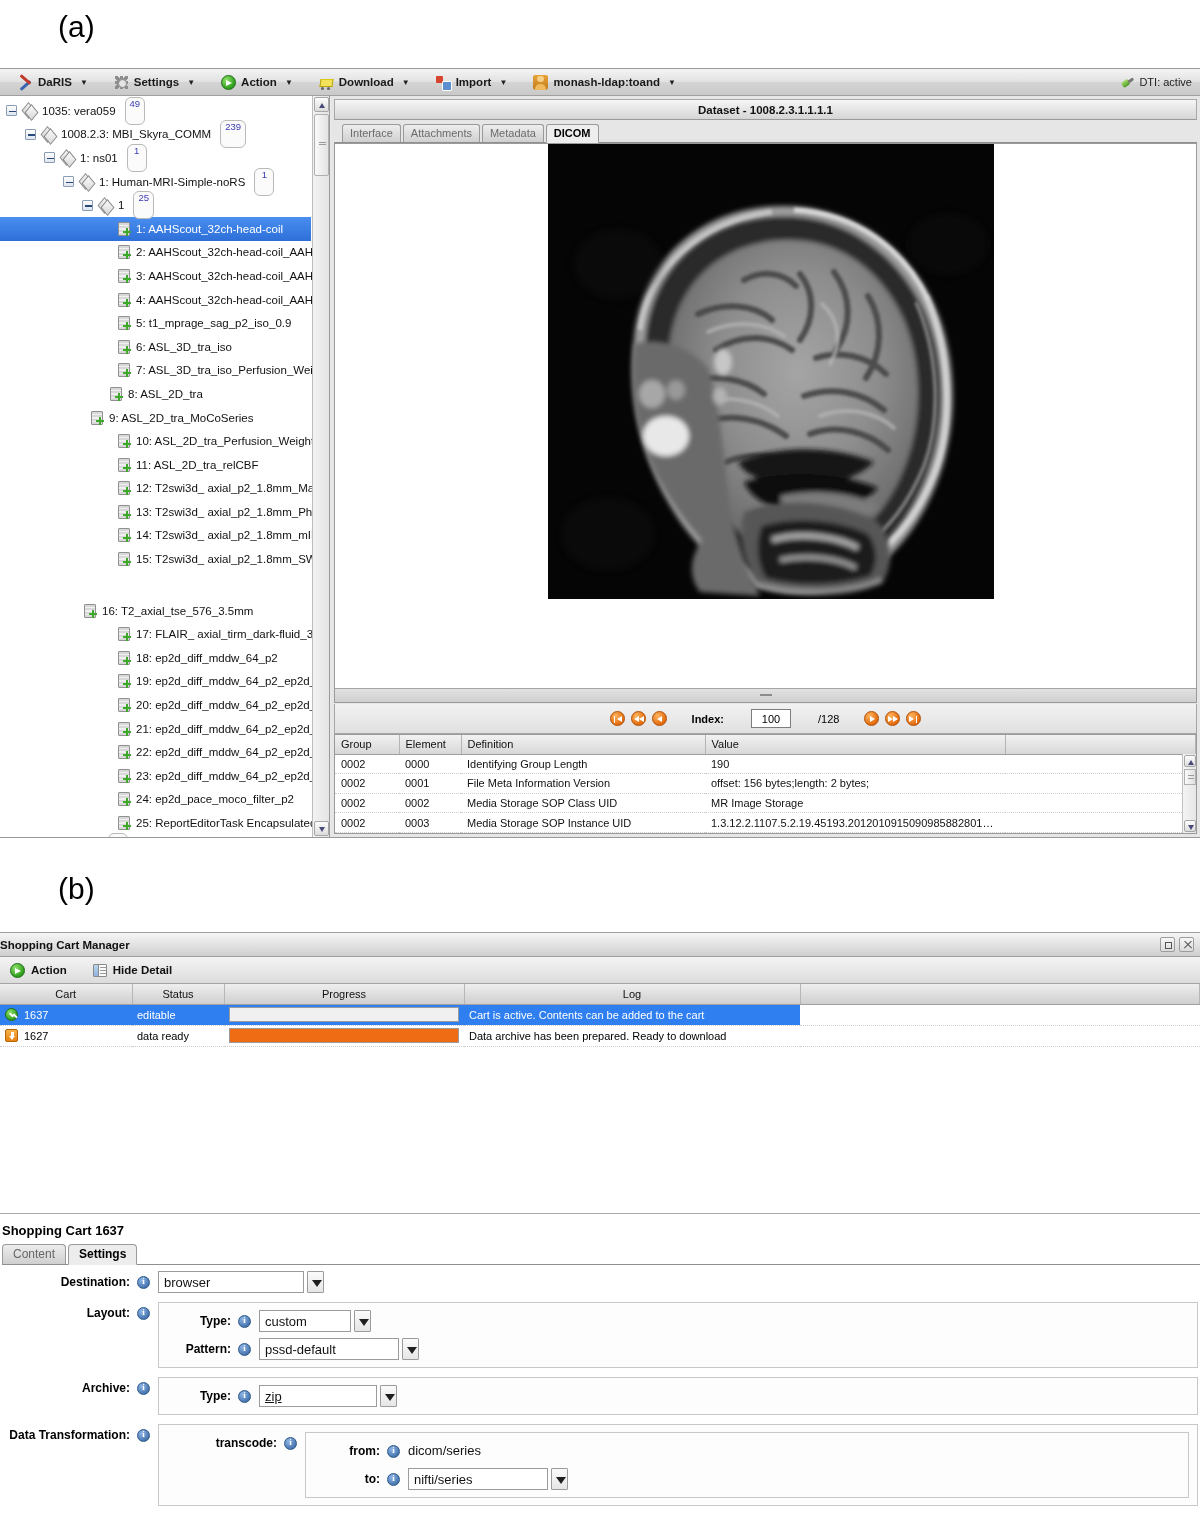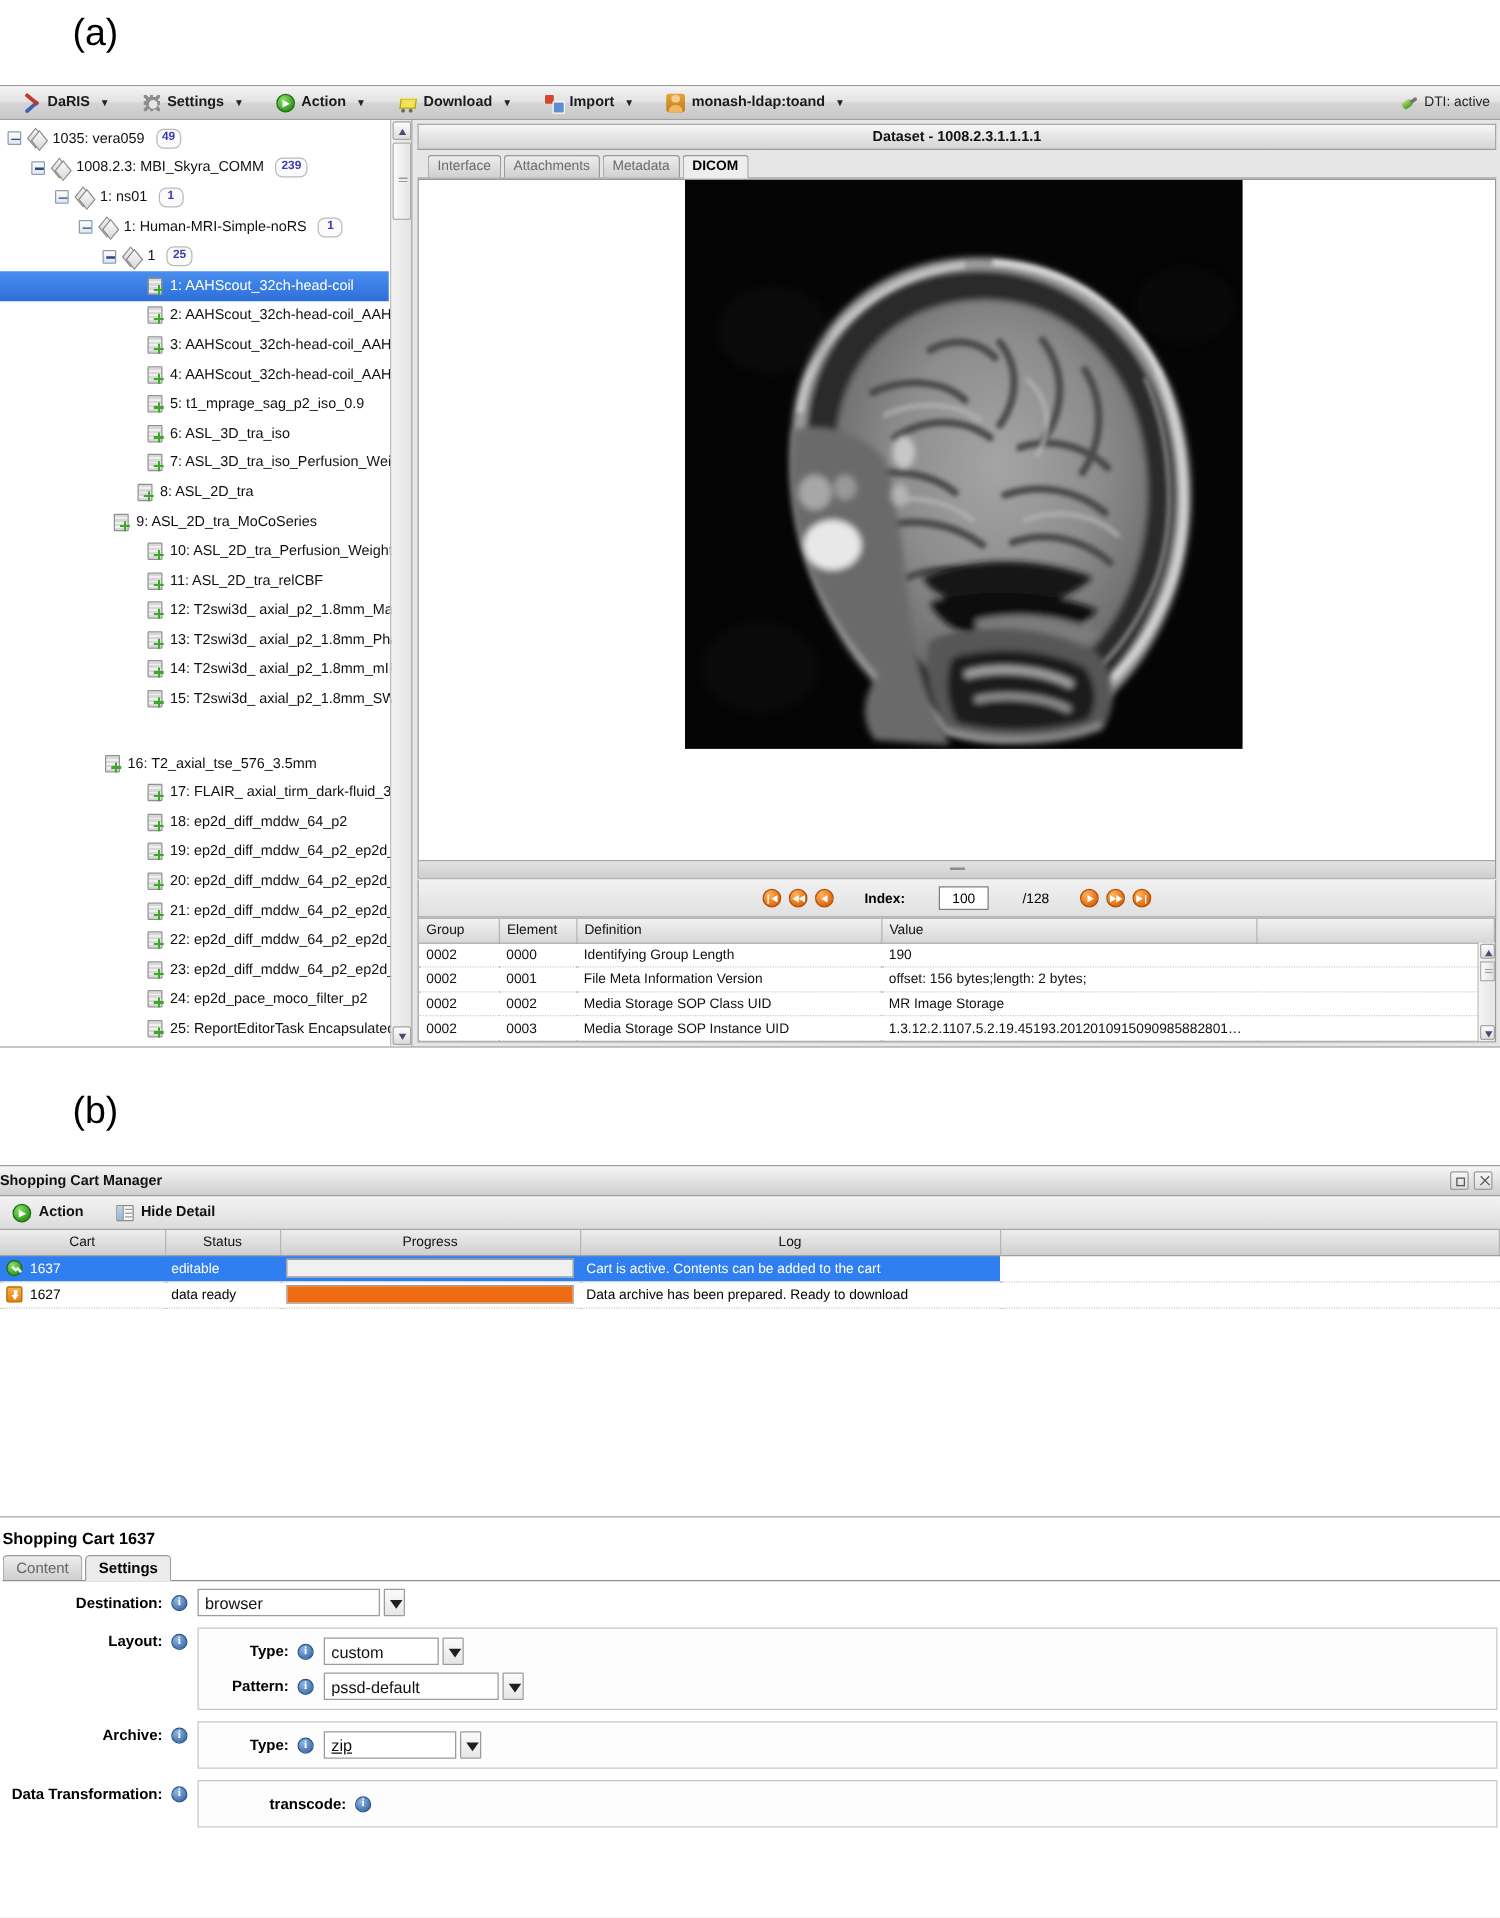--- a/index.html
+++ b/index.html
@@ -231,25 +231,25 @@
   .ico-dataset::after{
     content:""; position:absolute; left:6px; bottom:0px; width:8px; height:8px;
     background:
       linear-gradient(0deg,transparent 38%,#3ea82a 38% 62%,transparent 62%),
       linear-gradient(90deg,transparent 38%,#3ea82a 38% 62%,transparent 62%);
   }
   .badge{
     display:inline-block;
     margin-left:9px;
     min-width:20px; text-align:center;
-    font-size:9.5px; font-weight:bold; color:#3b3bb5;
+    font-size:9.5px; font-weight:normal; color:#3b3bb5;
     background:#fbfbfb;
     border:1px solid #b9b9b9;
     border-radius:6px;
-    padding:0px 4px 2px;
+    padding:0px 4px 14px;
     line-height:12px;
   }
 
   
   .right-pane{
     position:absolute; left:331px; top:0; right:0; bottom:0;
     background:#e6e6e6;
   }
   .ds-title{
     height:21px; line-height:21px;
@@ -1095,32 +1095,47 @@
     </div>
 
     <div class="frow">
       <div class="flabel">Archive:</div>
       <span class="ico-info"></span>
       <div class="group-box">
         <div class="sub-row" style="margin-bottom:0">
           <div class="sub-label" style="width:72px">Type:</div>
           <span class="ico-info"></span>
           <div class="combo">
-            <input class="txtbox" style="width: 106px; text-decoration: underline;" value="zip">
+            <input class="txtbox" style="width: 118px; text-decoration: underline;" value="zip">
             <div class="drop-arrow"></div>
           </div>
         </div>
       </div>
     </div>
 
     <div class="frow">
       <div class="flabel">Data Transformation:</div>
       <span class="ico-info"></span>
       <div class="group-box">
         <div class="sub-row" style="margin-bottom:0">
           <div class="sub-label" style="width:118px">transcode:</div>
           <span class="ico-info"></span>
+          <div class="group-box" style="margin-right:8px">
+            <div class="sub-row">
+              <div class="sub-label" style="width:74px">from:</div>
+              <span class="ico-info"></span>
+              <div class="readonly-val">dicom/series</div>
+            </div>
+            <div class="sub-row" style="margin-bottom:0">
+              <div class="sub-label" style="width:74px">to:</div>
+              <span class="ico-info"></span>
+              <div class="combo">
+                <input class="txtbox" style="width: 140px;" value="nifti/series">
+                <div class="drop-arrow"></div>
+              </div>
+            </div>
+          </div>
         </div>
       </div>
     </div>
 
   </div>
 </div>
 
 </body></html>

